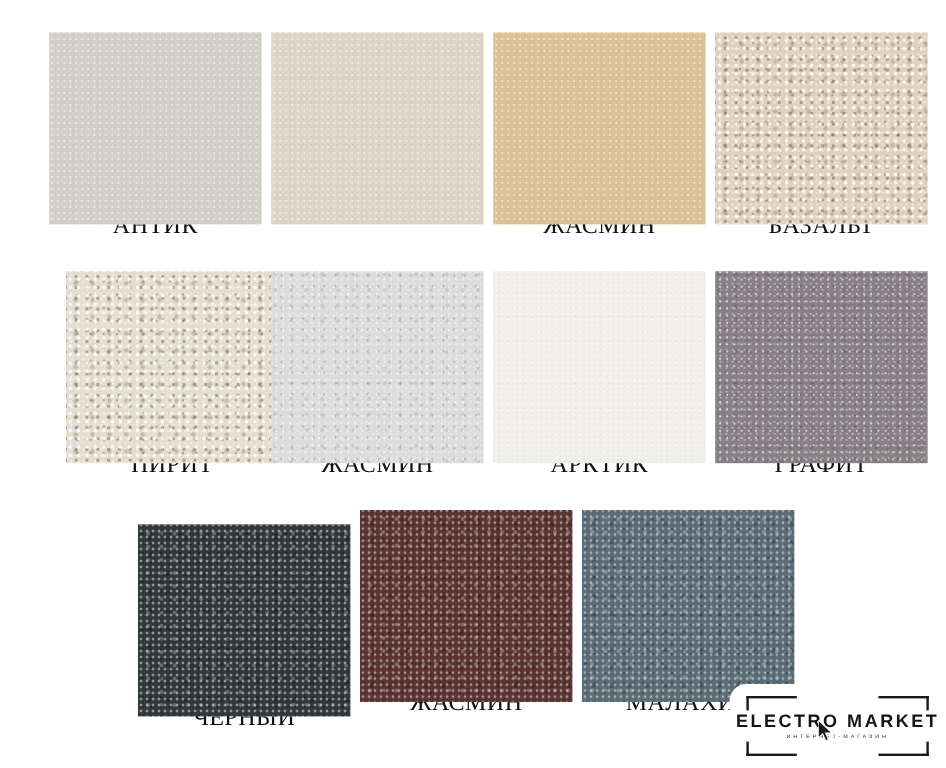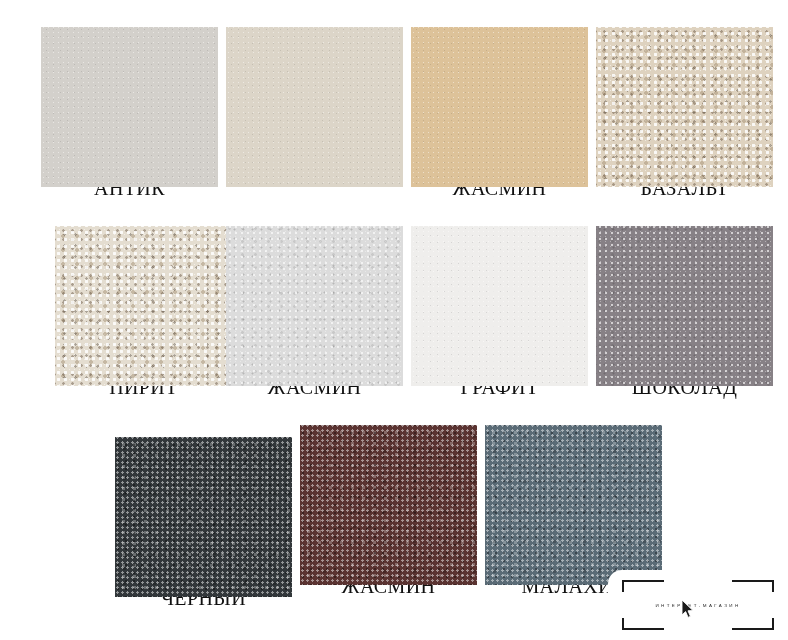--- a/index.html
+++ b/index.html
@@ -204,25 +204,25 @@
       <div class="swatch-cell" style="left: 41px; padding-left: 14px;">
         <div class="swatch-chip grain-coarse" style="background: rgb(228, 221, 208);"></div>
         <div class="swatch-label" style="margin-top: -9px;">ПИРИТ</div>
       </div>
       <div class="swatch-cell" style="left: 226px;">
         <div class="swatch-chip grain-med" style="background: rgb(220, 220, 220);"></div>
         <div class="swatch-label" style="margin-top: -9px;">ЖАСМИН</div>
       </div>
       <div class="swatch-cell" style="left: 411px;">
         <div class="swatch-chip grain-fine" style="background: rgb(239, 238, 236);"></div>
-        <div class="swatch-label" style="margin-top: -9px;">ГРАФИТ</div>
+        <div class="swatch-label" style="margin-top: -9px;">АРКТИК</div>
       </div>
       <div class="swatch-cell" style="left: 596px;">
         <div class="swatch-chip grain-med" style="background: rgb(135, 129, 134);"></div>
-        <div class="swatch-label" style="margin-top: -9px;">ШОКОЛАД</div>
+        <div class="swatch-label" style="margin-top: -9px;">ГРАФИТ</div>
       </div>
     </div>
     <div class="swatch-row" style="top: 425px;">
       <div class="swatch-cell" style="left: 115px; margin-top: 12px;">
         <div class="swatch-chip grain-heavy" style="background: rgb(50, 55, 58);"></div>
         <div class="swatch-label" style="margin-top: -9px;">ЧЕРНЫЙ</div>
       </div>
       <div class="swatch-cell" style="left: 300px;">
         <div class="swatch-chip grain-heavy" style="background: rgb(90, 51, 49);"></div>
         <div class="swatch-label" style="margin-top: -9px;">ЖАСМИН</div>
@@ -233,18 +233,19 @@
       </div>
     </div>
   </div>
 
 <div id="logo-watermark">
   <div class="logo-frame">
     <span class="logo-bracket bracket-tl"></span>
     <span class="logo-bracket bracket-tr"></span>
     <span class="logo-bracket bracket-bl"></span>
     <span class="logo-bracket bracket-br"></span>
+    <span class="logo-main">ELECTRO MARKET</span>
     <span class="logo-sub">ИНТЕРНЕТ-МАГАЗИН</span>
   </div>
   <svg id="mouse-cursor" viewBox="0 0 13 19">
     <polygon points="0,0 0,15 3.6,11.6 6.1,17.4 8.4,16.3 6,10.8 11,10.6" fill="#1a1a1a" stroke="#ffffff" stroke-width="0.9"></polygon>
   </svg>
 </div>
 
 </body></html>

